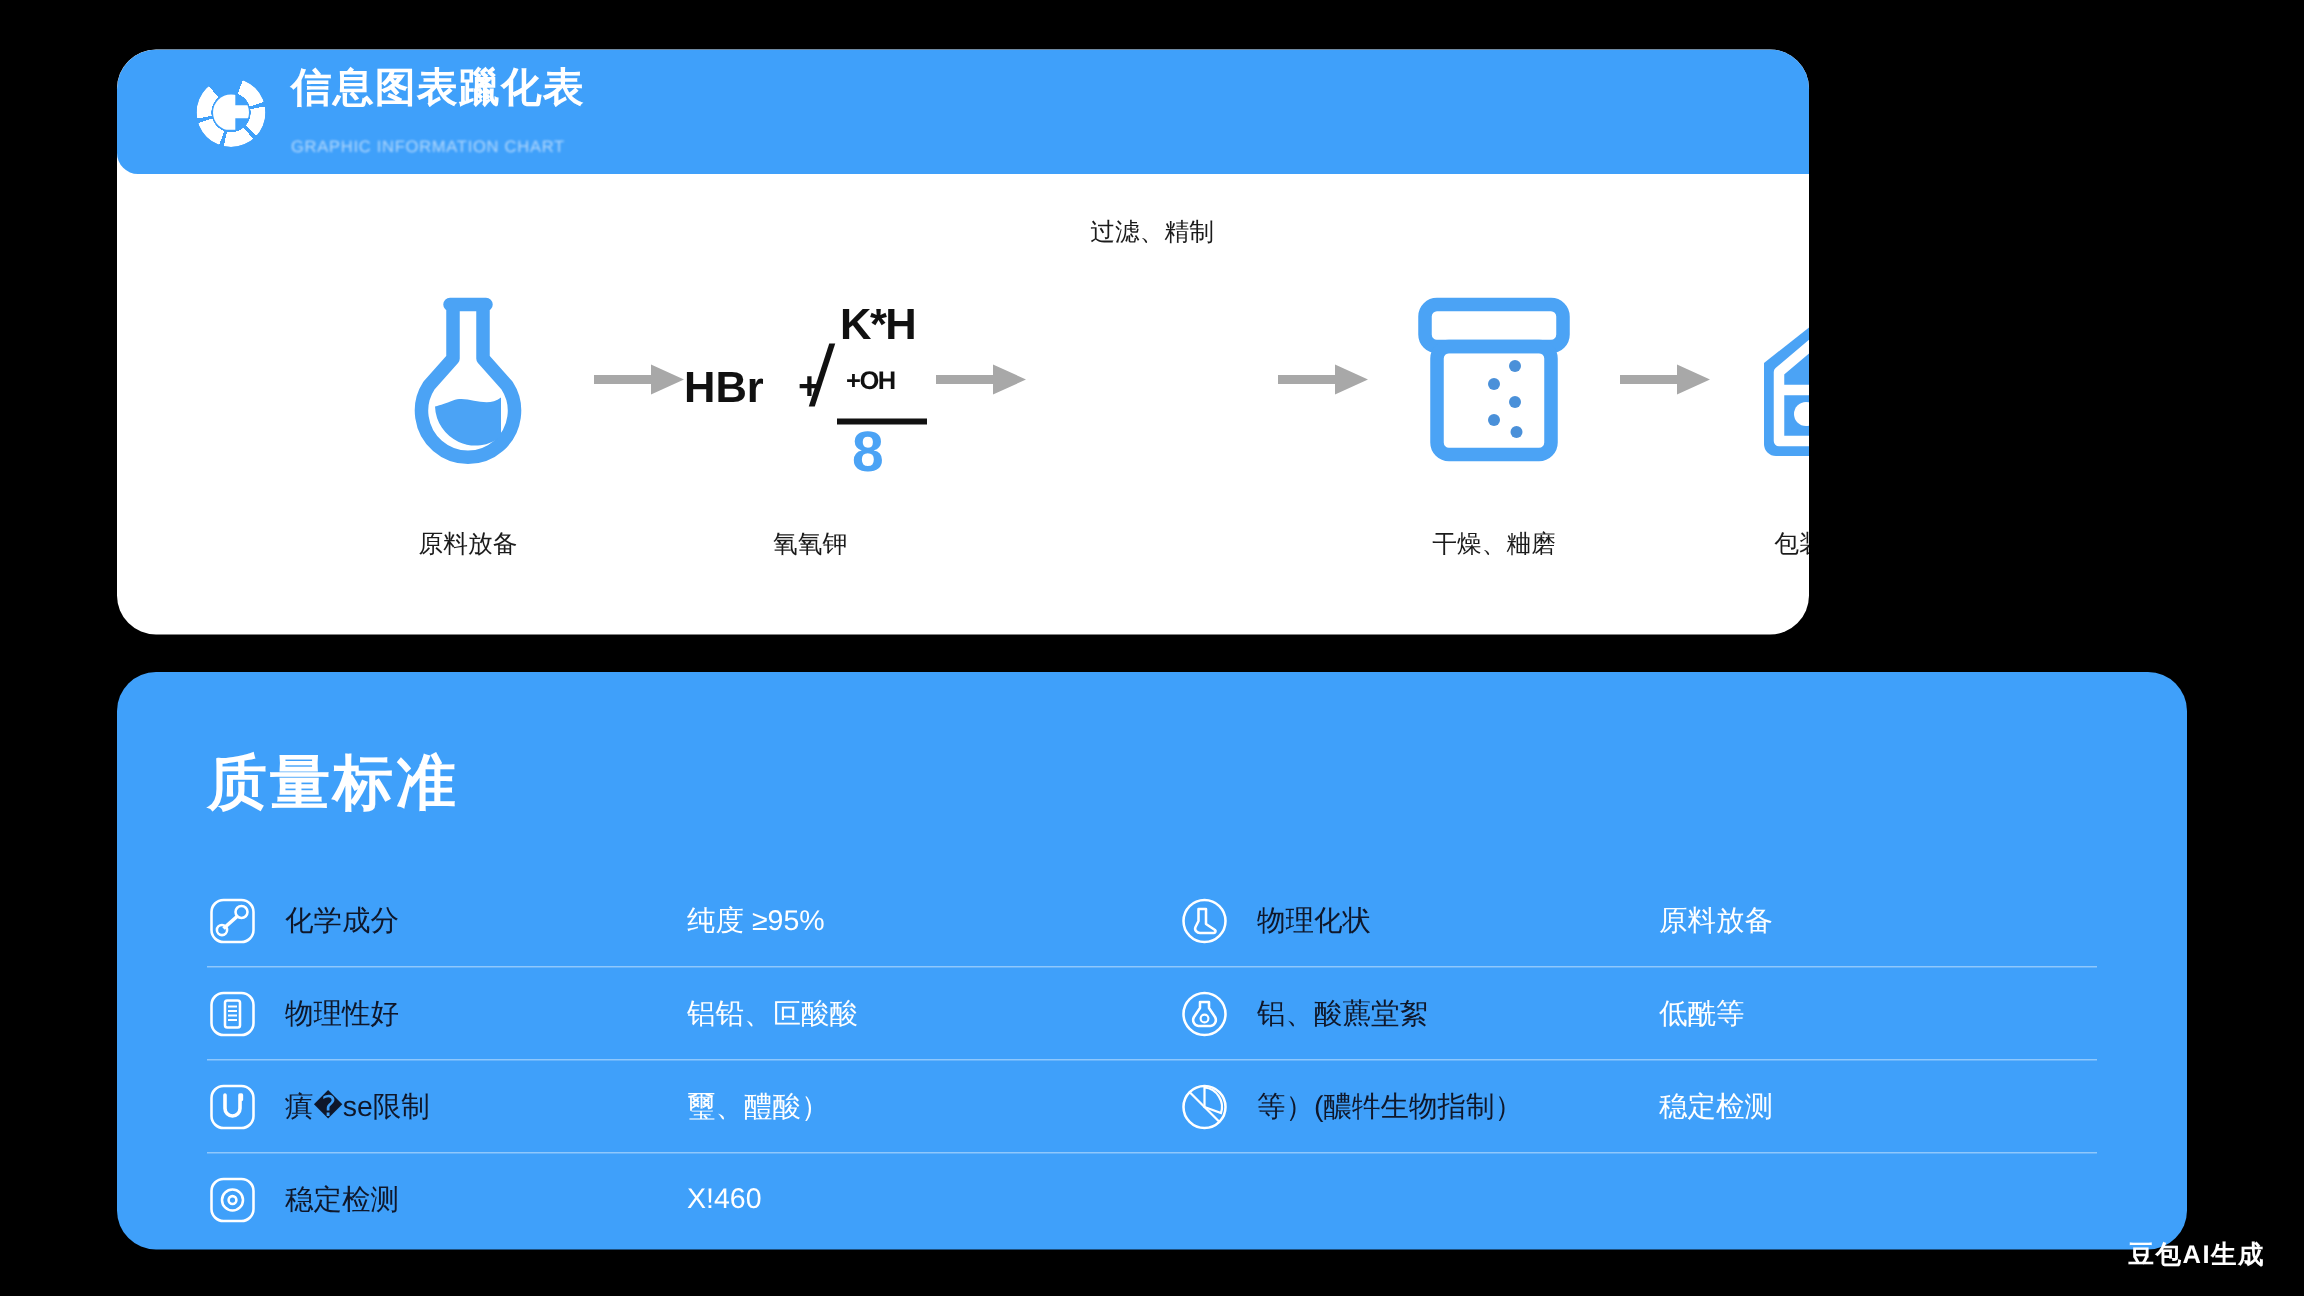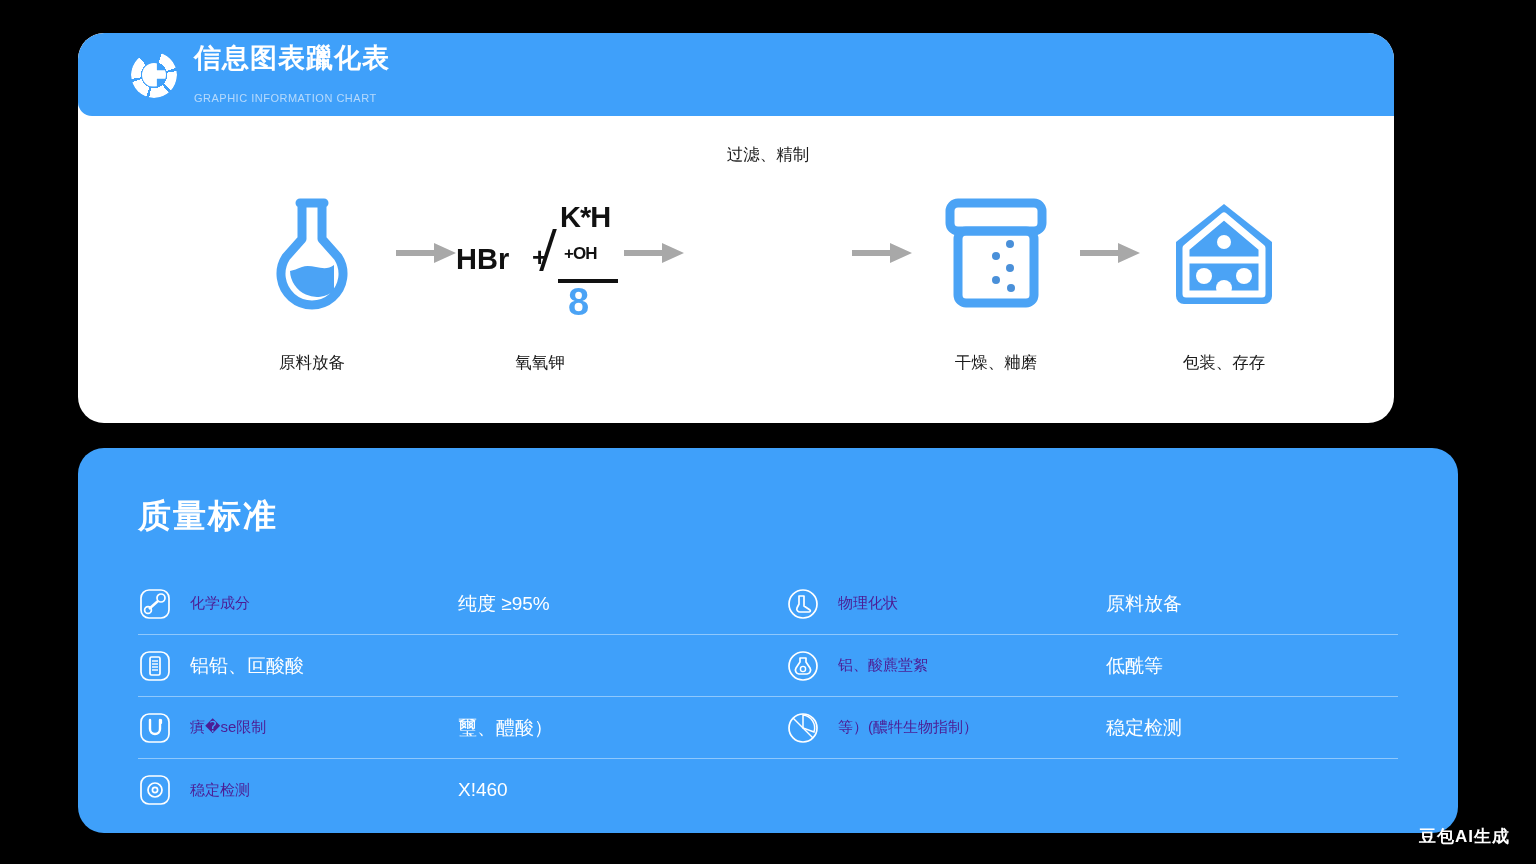--- a/index.html
+++ b/index.html
@@ -18,21 +18,21 @@
     width: 1536px;
     height: 864px;
     background: #000000;
   }
 
   
   .top-card {
     position: absolute;
     left: 78px;
     top: 33px;
-    width: 1316px;
+    width: 1128px;
     height: 390px;
     background: #ffffff;
     border-radius: 26px;
     overflow: hidden;
   }
 
   .header-bar {
     position: absolute;
     left: 0;
     top: 0;
@@ -179,21 +179,21 @@
     position: absolute;
     left: 78px;
     top: 448px;
     width: 1380px;
     height: 385px;
     background: #3FA0FA;
     border-radius: 26px;
     padding: 46px 60px 0 60px;
   }
   .panel-title {
-    font-size: 33px;
+    font-size: 40px;
     font-weight: bold;
     color: #ffffff;
     letter-spacing: 2px;
   }
 
   .spec-grid {
     margin-top: 34px;
     position: relative;
   }
   .spec-row {
@@ -213,22 +213,22 @@
   .spec-icon {
     width: 34px;
     height: 34px;
     flex: 0 0 auto;
     display: flex;
     align-items: center;
     justify-content: center;
   }
   .spec-icon svg { display: block; }
   .spec-name {
-    font-size: 15px;
-    color: #4c1d95;
+    font-size: 19px;
+    color: #0f172a;
     width: 250px;
     white-space: nowrap;
   }
   .spec-value {
     font-size: 19px;
     color: #ffffff;
     white-space: nowrap;
   }
   .spec-cell.empty { visibility: hidden; }
 
@@ -383,20 +383,21 @@
           <span class="spec-icon">
             <svg width="32" height="32" viewBox="0 0 32 32">
               <rect x="2" y="2" width="28" height="28" rx="8" fill="none" stroke="#ffffff" stroke-width="1.7"></rect>
               <rect x="11" y="7" width="10" height="18" rx="1.5" fill="none" stroke="#ffffff" stroke-width="1.7"></rect>
               <line x1="13" y1="11" x2="19" y2="11" stroke="#ffffff" stroke-width="1.4"></line>
               <line x1="13" y1="14" x2="19" y2="14" stroke="#ffffff" stroke-width="1.4"></line>
               <line x1="13" y1="17" x2="19" y2="17" stroke="#ffffff" stroke-width="1.4"></line>
               <line x1="13" y1="20" x2="19" y2="20" stroke="#ffffff" stroke-width="1.4"></line>
             </svg>
           </span>
+          <span class="spec-name">物理性好</span>
           <span class="spec-value">铝铅、叵酸酸</span>
         </div>
         <div class="spec-cell right">
           <span class="spec-icon">
             <svg width="32" height="32" viewBox="0 0 32 32">
               <circle cx="16" cy="16" r="14" fill="none" stroke="#ffffff" stroke-width="1.7"></circle>
               <path d="M13 8 h6 v4 l4 6 a4 4 0 0 1 -3 6 h-8 a4 4 0 0 1 -3 -6 l4 -6 Z" fill="none" stroke="#ffffff" stroke-width="1.7" stroke-linejoin="round"></path>
               <circle cx="16" cy="19" r="2.6" fill="none" stroke="#ffffff" stroke-width="1.4"></circle>
             </svg>
           </span>

